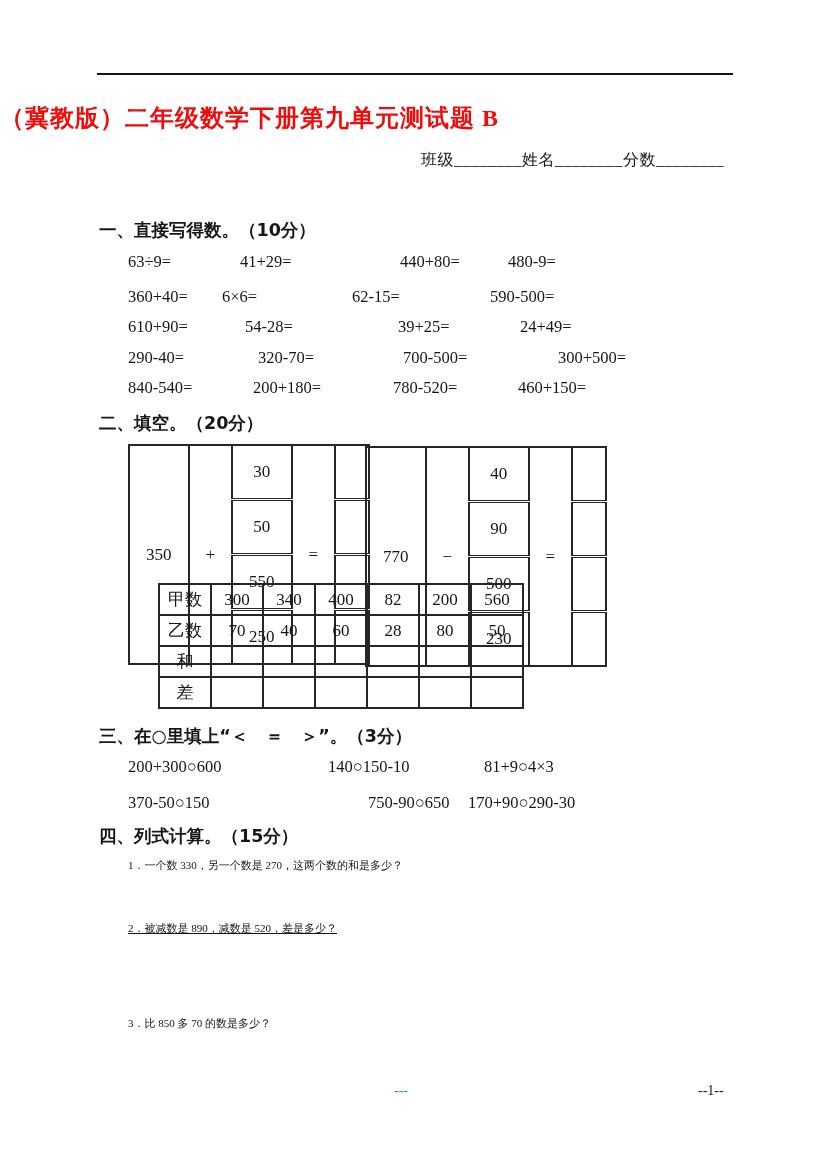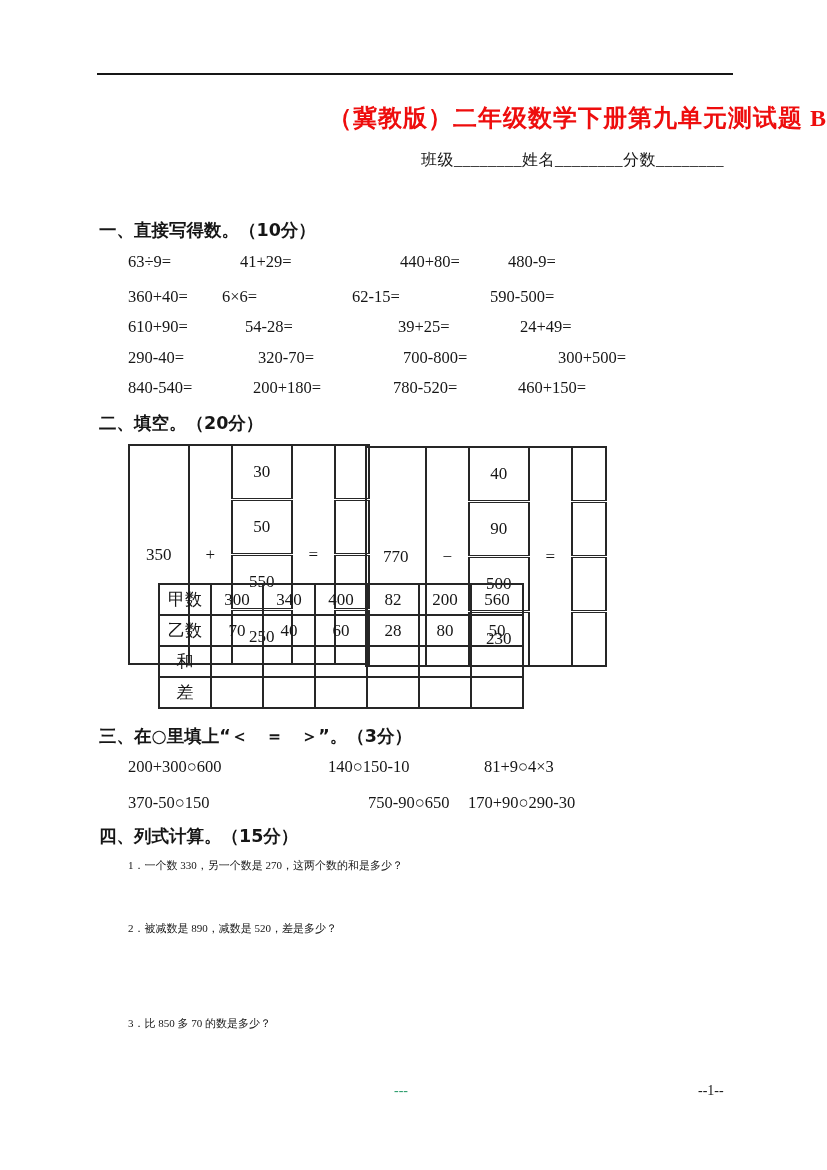--- a/index.html
+++ b/index.html
@@ -4,21 +4,21 @@
 <style>
   * { margin:0; padding:0; box-sizing:border-box; }
   html,body { background:#ffffff; }
   body { font-family:"Liberation Serif","DejaVu Serif",serif; color:#161616; }
   .page {
     position:relative; width:827px; height:1170px; background:#ffffff;
     overflow:hidden; margin:0 auto;
   }
   .top-rule { position:absolute; left:97px; top:73px; width:636px; height:2px; background:#161616; }
   .title {
-    position:absolute; left:0; top:102px; width:100%; text-align:right;
+    position:absolute; left:0; top:102px; width:100%; text-align:left;
     color:#ee0d0d; font-size:24px; font-weight:bold; letter-spacing:1px;
     font-family:"Liberation Serif","DejaVu Serif",serif;
   }
   .info { position:absolute; left:421px; top:150px; font-size:16px; letter-spacing:0.5px; }
   .sec-h { position:absolute; left:99px; font-weight:bold; font-size:17.5px;
     font-family:"DejaVu Sans","Liberation Sans",sans-serif; }
   #sh1 { top:218px; } #sh2 { top:411px; } #sh3 { top:724px; } #sh4 { top:824px; }
 
   .calc { position:absolute; left:0; width:827px; height:22px;text-align:center; }
   .cc { position:absolute; font-size:16.5px; white-space:nowrap; }
@@ -45,21 +45,21 @@
     border:2px solid #262626; width:52px; height:31px; text-align:center;
     vertical-align:middle; font-size:17px; padding:0;
   }
 
   .cmp { position:absolute; left:0; width:743px; height:22px; }
   #qr1 { top:757px; } #qr2 { top:793px; }
   #qr1 .c1{left:128px} #qr1 .c2{left:328px} #qr1 .c3{left:484px}
   #qr2 .c1{left:128px} #qr2 .c2{left:368px} #qr2 .c3{left:468px}
 
   .prob { position:absolute; left:128px; font-size:11px; white-space:nowrap; }
-  #p1 { top:858px; } #p2 { top:921px; } #p3 { top:1016px; }
+  #p1 { top:858px; } #p2 { top:921px;text-decoration:underline; } #p3 { top:1016px; }
 
   .foot-dashes { position:absolute; left:394px; top:1083px; color:#2e9e6e; font-size:14px; }
   .foot-page   { position:absolute; left:698px; top:1083px; color:#161616; font-size:14px; }
 </style>
 </head>
 <body>
 
 <div class="page">
 
   <div class="top-rule"></div>
@@ -84,21 +84,21 @@
   </div>
   <div class="calc" id="cr3">
     <span class="cc c1">610+90=</span>
     <span class="cc c2">54-28=</span>
     <span class="cc c3">39+25=</span>
     <span class="cc c4">24+49=</span>
   </div>
   <div class="calc" id="cr4">
     <span class="cc c1">290-40=</span>
     <span class="cc c2">320-70=</span>
-    <span class="cc c3">700-800=</span>
+    <span class="cc c3">700-500=</span>
     <span class="cc c4">300+500=</span>
   </div>
   <div class="calc" id="cr5">
     <span class="cc c1">840-540=</span>
     <span class="cc c2">200+180=</span>
     <span class="cc c3">780-520=</span>
     <span class="cc c4">460+150=</span>
   </div>
 
   <div class="sec-h" id="sh2">二、填空。（20分）</div>

